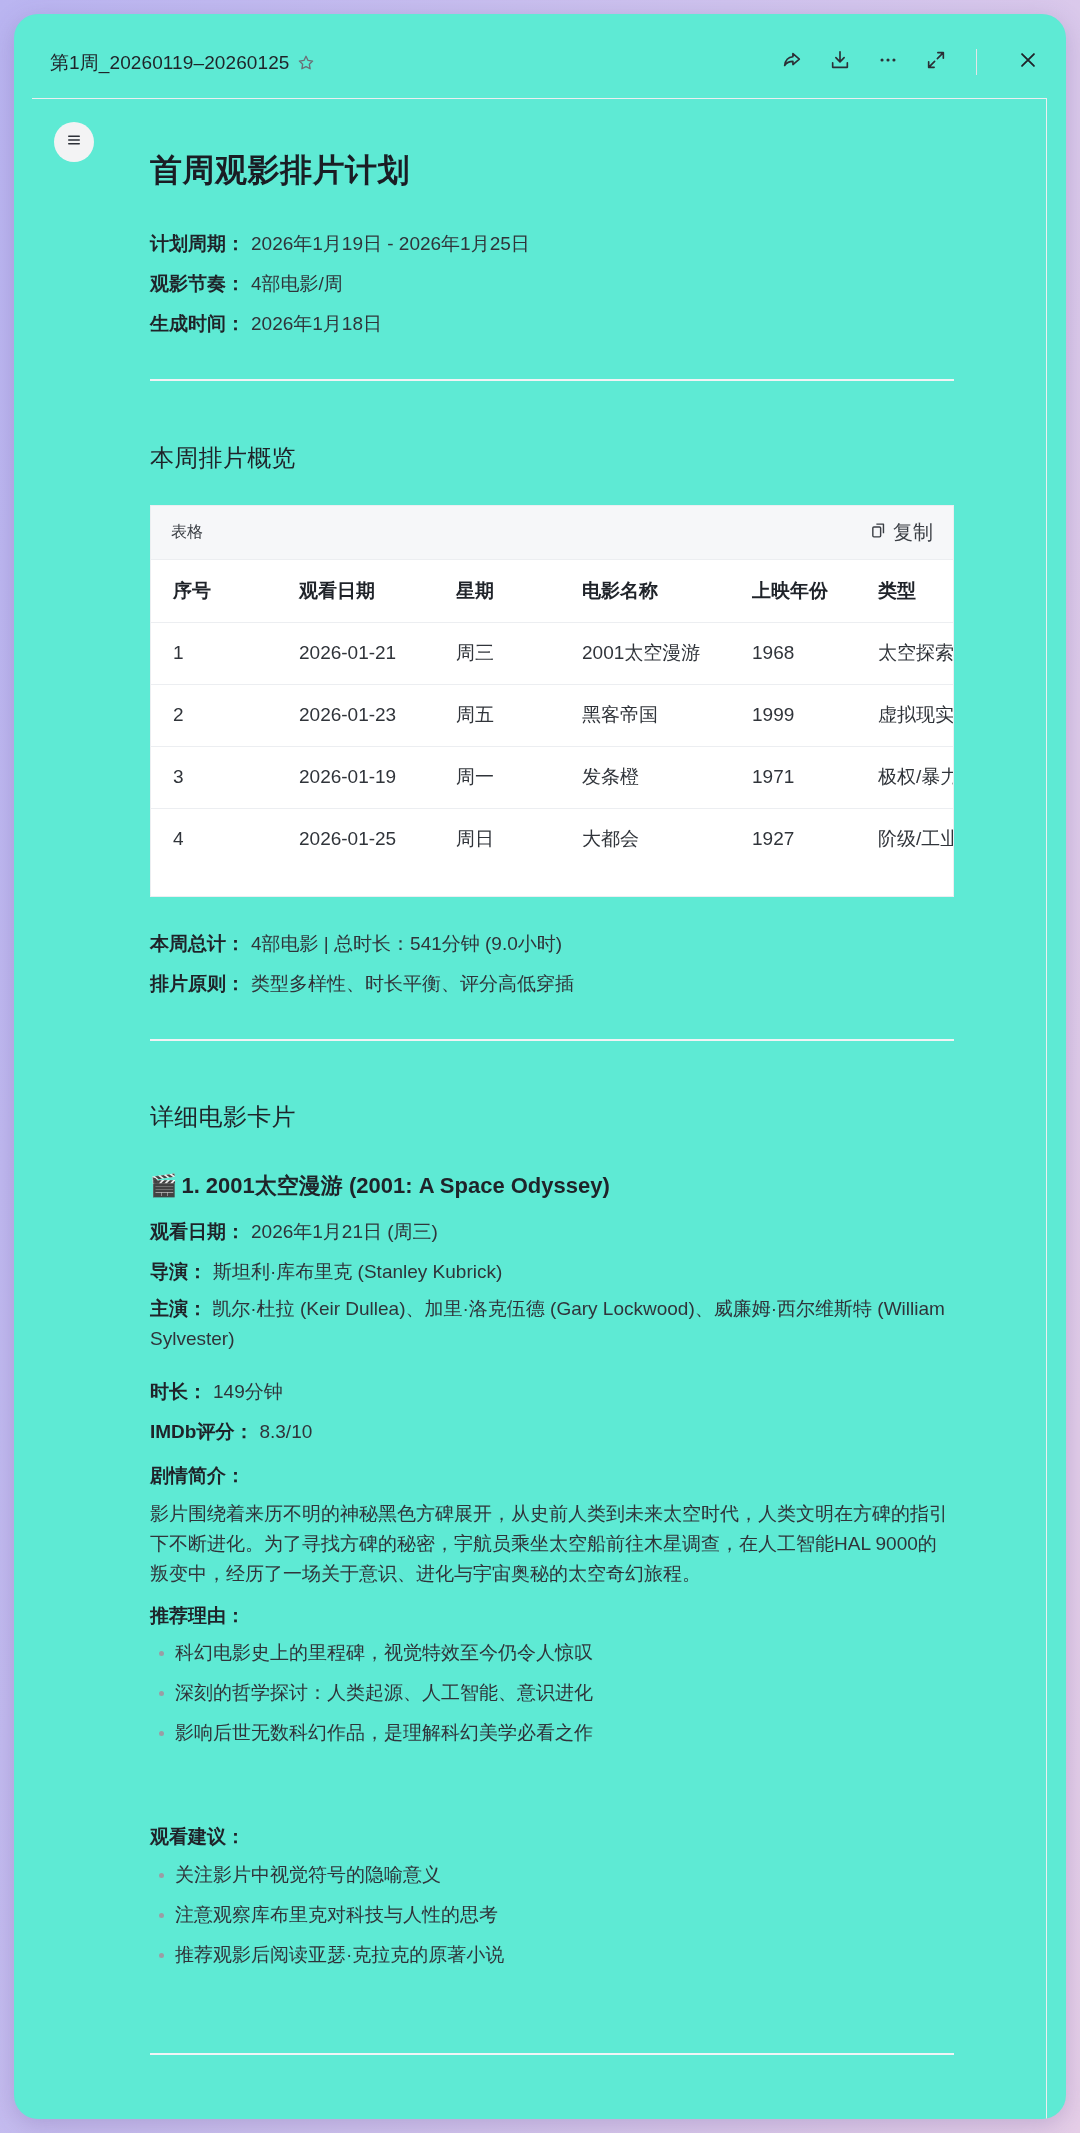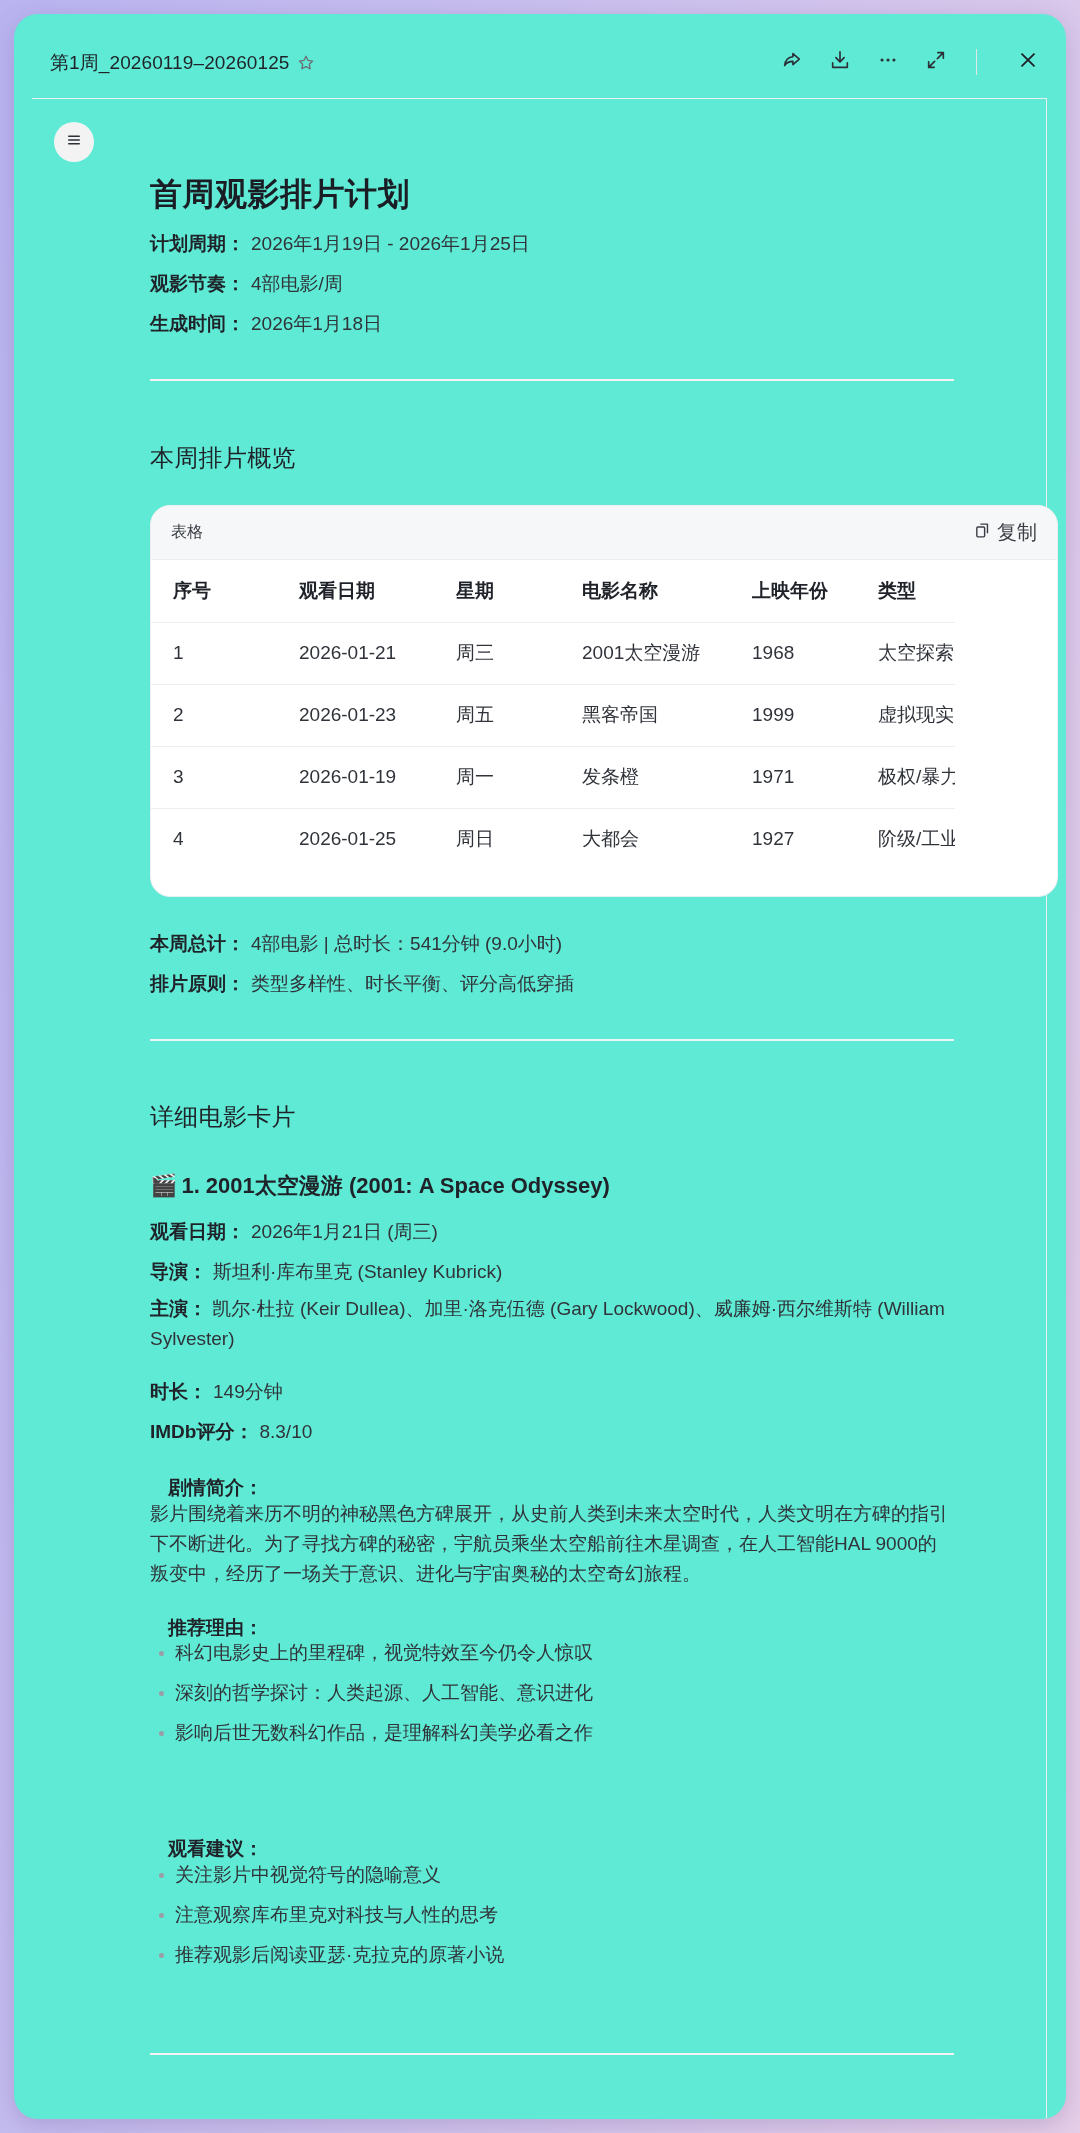--- a/index.html
+++ b/index.html
@@ -48,34 +48,34 @@
     position: absolute; left: 22px; top: 23px;
     width: 40px; height: 40px; border-radius: 50%;
     background: #f3f3f4;
     display: flex; align-items: center; justify-content: center; cursor: pointer;
   }
   .content {
     position: absolute; left: 118px; top: 0; width: 804px;
   }
   h1.page-title {
     position: absolute; top: 50px; left: 0;
-    font-size: 32px; font-weight: bold; color: #1a1d24; letter-spacing: 0.5px; margin-top: 24px;
+    font-size: 32px; font-weight: bold; color: #1a1d24; letter-spacing: 0.5px;
   }
   .meta-row {
     position: absolute; left: 0; font-size: 19px; color: #30343a; white-space: nowrap;
   }
   .meta-row .lbl { font-weight: bold; color: #1f2329; }
   .meta-row .val { margin-left: 6px; }
   .hr { position: absolute; left: 0; width: 804px; height: 2px; background: #f2f3f5; }
   h2.section-title {
     position: absolute; left: 0; font-size: 24px; color: #1f2329; font-weight: normal; letter-spacing: 0.3px;
   }
   .table-card {
-    position: absolute; left: 0; top: 406px; width: 908px; height: 392px;
-    border: 1px solid #eceef1; border-radius: 20px; overflow: hidden; background: #fff;
+    position: absolute; left: 0; top: 406px; width: 804px; height: 392px;
+    border: 1px solid #eceef1; border-radius: 0; overflow: hidden; background: #fff;
   }
   .table-card-header {
     height: 54px; background: #f6f7f9; border-bottom: 1px solid #eceef1;
     display: flex; align-items: center; justify-content: space-between; padding: 0 20px;
   }
   .table-card-title { font-size: 16px; color: #3a3e44; }
   .copy-btn { display: flex; align-items: center; gap: 6px; font-size: 20px; color: #3a3e44; cursor: pointer; }
   .tbl-scroll { position: relative; width: 804px; height: 336px; overflow: hidden; }
   table.sched { border-collapse: collapse; table-layout: fixed; width: 1100px; font-size: 19px; }
   table.sched th {
@@ -83,21 +83,21 @@
     padding-left: 22px; border-bottom: 1px solid #eceef1; font-size: 19px;
   }
   table.sched td {
     height: 62px; padding-left: 22px; color: #30343a; border-bottom: 1px solid #eceef1; white-space: nowrap;
   }
   table.sched tr:last-child td { border-bottom: none; }
   .film-title {
     position: absolute; left: 0; font-size: 22px; font-weight: bold; color: #1f2329;
     display: flex; align-items: center; gap: 4px; white-space: nowrap;
   }
-  .sub-label { position: absolute; left: 18px; font-size: 19px; font-weight: bold; color: #1f2329; margin-top: 12px; }
+  .sub-label { position: absolute; left: 0; font-size: 19px; font-weight: bold; color: #1f2329; }
   .para {
     position: absolute; left: 0; width: 804px; font-size: 19px; line-height: 30px; color: #30343a;
   }
   .para .lbl { font-weight: bold; color: #1f2329; }
   ul.bullets { position: absolute; left: 0; list-style: none; width: 804px; }
   ul.bullets li {
     font-size: 19px; color: #30343a; height: 40px; line-height: 40px; padding-left: 25px; position: relative;
   }
   ul.bullets li::before {
     content: ""; position: absolute; left: 9px; top: 18px; width: 5px; height: 5px; border-radius: 50%; background: #9a9ea5;

